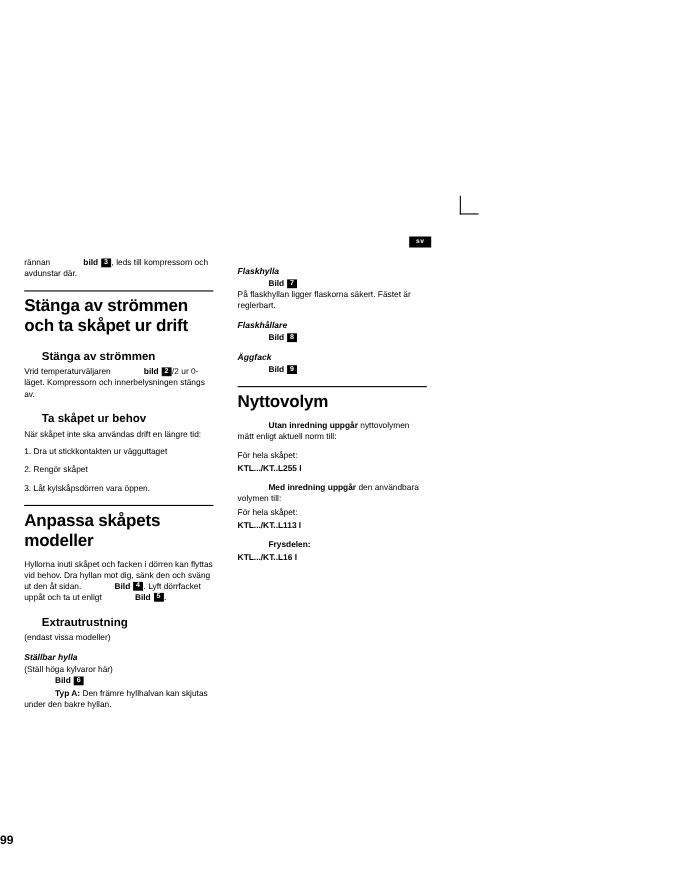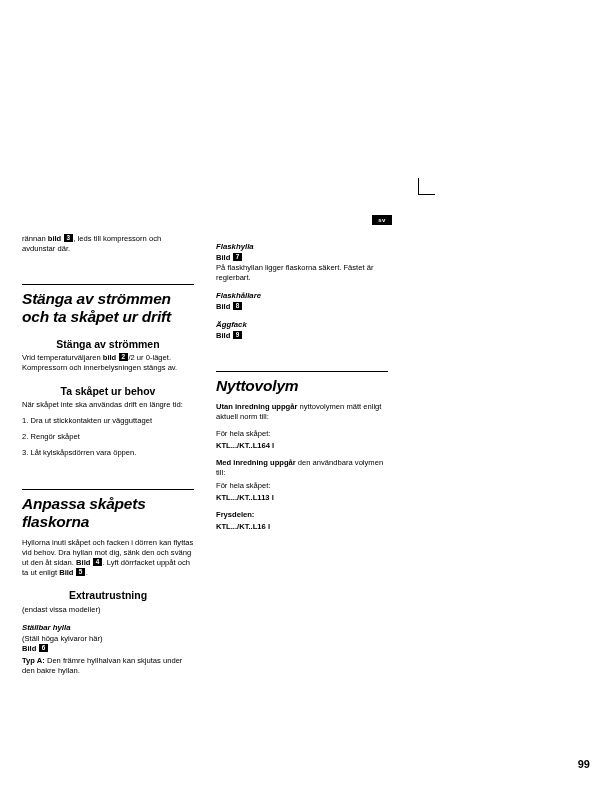--- a/index.html
+++ b/index.html
@@ -60,28 +60,27 @@
     line-height: 1.18;
     margin: 0;
     letter-spacing: -0.2px;
   }
   .rule {
     border: 0;
     border-top: 1px solid #000;
     margin: 0 0 4px 0;
     height: 0;
   }
-  .h1block { margin-top: 30px; font-style: italic; }
+  .h1block { margin-top: 10px; }
   .h1block .rule { margin-bottom: 5px; }
   h2 {
     font-size: 10.5px;
     font-weight: bold;
-    margin: 11px 0 3px 0;
+    margin: 11px 0 3px 16px;
     line-height: 1.2;
-    text-align: center;
   }
   h3 {
     font-size: 7.8px;
     font-weight: bold;
     margin: 8px 0 1px 0;
     line-height: 1.25;
     font-style: italic;
   }
   p {
     margin: 0 0 2px 0;
@@ -91,21 +90,21 @@
   .numlist {
     margin: 6px 0 0 0;
     padding: 0;
     list-style: none;
   }
   .numlist li {
     margin: 0 0 6px 0;
     padding-left: 11px;
     text-indent: -11px;
   }
-  b { font-weight: bold; }
+  b { font-weight: bold; margin-left: 28px; }
   .figref {
     display: inline-block;
     background: #000;
     color: #fff;
     font-size: 6.4px;
     font-weight: bold;
     line-height: 8px;
     min-width: 6px;
     padding: 0 1.5px;
     text-align: center;
@@ -120,21 +119,20 @@
   }
   .vol-row .val {
     text-align: left;
     width: 40px;
   }
   .pagenum {
     position: absolute;
     left: 0;
     top: 758px;
     width: 590px;
-    text-align: right;
     font-size: 11px;
     font-weight: bold;
   }
 </style>
 </head>
 <body>
 
 <div class="page">
 
   <div class="cropmark"></div>
@@ -157,21 +155,21 @@
     <p>När skåpet inte ska användas drift en längre tid:</p>
 
     <ul class="numlist">
       <li>1. Dra ut stickkontakten ur vägguttaget</li>
       <li>2. Rengör skåpet</li>
       <li>3. Låt kylskåpsdörren vara öppen.</li>
     </ul>
 
     <div class="h1block">
       <hr class="rule">
-      <h1>Anpassa skåpets flaskorna</h1>
+      <h1>Anpassa skåpets modeller</h1>
     </div>
 
     <p class="gap"><span>Hyllorna inuti skåpet och facken i dörren kan flyttas vid behov. Dra hyllan mot dig, sänk den och sväng ut den åt sidan. </span><b>Bild</b> <span class="figref">4</span><span>. Lyft dörrfacket uppåt och ta ut enligt </span><b>Bild</b> <span class="figref">5</span><span>.</span></p>
 
     <h2>Extrautrustning</h2>
     <p>(endast vissa modeller)</p>
 
     <h3>Ställbar hylla</h3>
     <p class="tight">(Ställ höga kylvaror här)</p>
     <p><b>Bild</b> <span class="figref">6</span></p>
@@ -196,21 +194,21 @@
       <hr class="rule">
       <h1>Nyttovolym</h1>
     </div>
 
     <p class="gap"><b>Utan inredning uppgår</b><span> nyttovolymen mätt enligt aktuell norm till:</span></p>
 
     <p class="gap">För hela skåpet:</p>
 
     <div class="vol-row gap">
       <span>KTL.../KT..L</span>
-      <span class="val">164 l</span>
+      <span class="val">255 l</span>
     </div>
 
     <p class="gap"><b>Med inredning uppgår</b><span> den  användbara volymen till:</span></p>
 
     <p>För hela skåpet:</p>
 
     <div class="vol-row gap">
       <span>KTL.../KT..L</span>
       <span class="val">113 l</span>
     </div>

